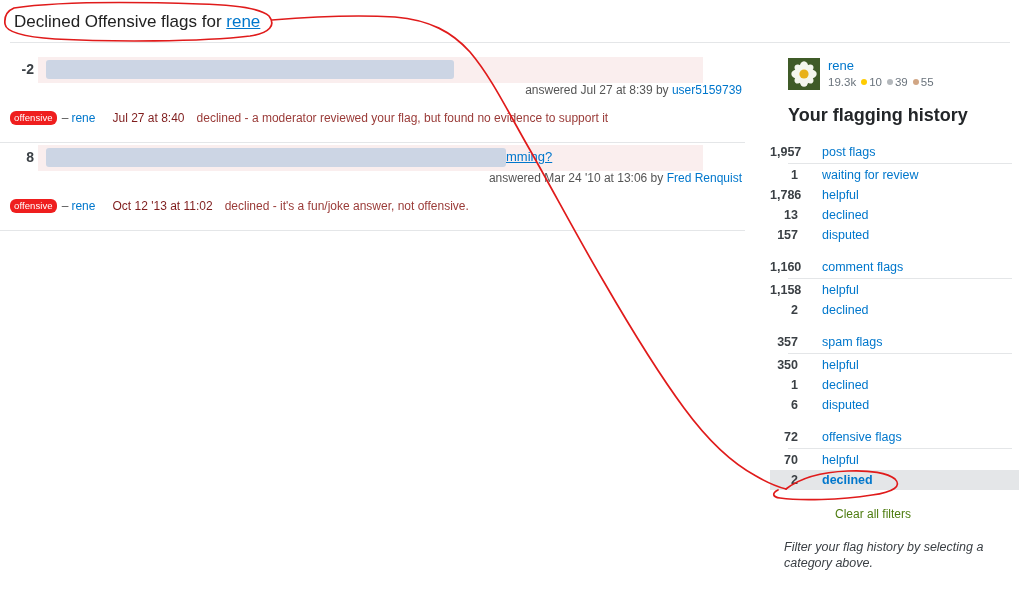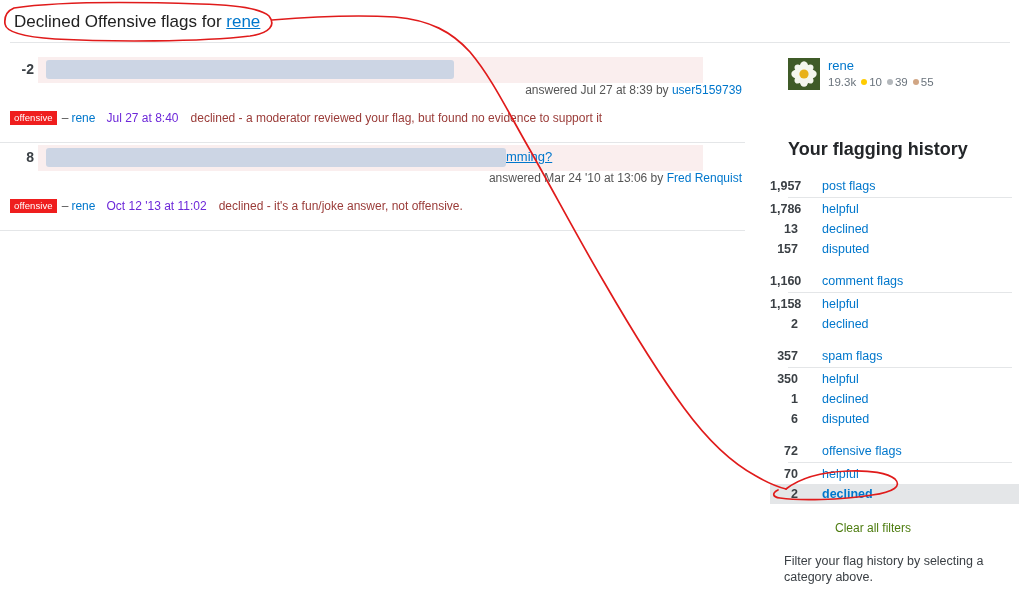--- a/index.html
+++ b/index.html
@@ -113,35 +113,35 @@
     font-size: 12px;
     white-space: nowrap;
   }
   .flag-badge {
     display: inline-block;
     background: #ef1e1e;
     color: #ffffff;
     font-size: 9.5px;
     line-height: 12px;
     padding: 1px 4px 1px 4px;
-    border-radius: 0;
+    border-radius: 6px;
     vertical-align: 1px;
     letter-spacing: 0.1px;
   }
   .flag-dash {
     color: #555555;
     margin: 0 3px 0 5px;
   }
   .flag-user {
     color: #0077cc;
     text-decoration: none;
   }
   .flag-date {
-    color: #6d28d9;
-    margin-left: 11px;
+    color: #7f1d1d;
+    margin-left: 17px;
   }
   .flag-reason {
     color: #9a3b38;
     margin-left: 12px;
   }
   .entry-rule {
     width: 745px;
     height: 1px;
     background: #e4e6e8;
     margin-top: 9px;
@@ -196,21 +196,21 @@
     border-radius: 50%;
     vertical-align: 1px;
     margin: 0 2px 0 5px;
   }
   .dot-gold { background: #ffcc01; }
   .dot-silver { background: #b4b8bc; }
   .dot-bronze { background: #d1a684; }
 
   .sidebar-heading {
     padding-left: 18px;
-    margin-top: 36px;
+    margin-top: 2px;
     font-size: 18px;
     font-weight: bold;
     color: #232629;
   }
 
   .stats {
     margin-top: 16px;
   }
   .stat-group {
     margin-bottom: 12px;
@@ -258,20 +258,21 @@
     color: #4d7c0f;
     text-decoration: none;
   }
   .filter-help {
     margin-top: 18px;
     padding-left: 14px;
     width: 222px;
     font-size: 12.5px;
     color: #3b4045;
     line-height: 16px;
+    font-style: italic;
   }
 
   
   .annotation {
     position: absolute;
     left: 0;
     top: 0;
     width: 1019px;
     height: 594px;
     pointer-events: none;
@@ -350,20 +351,23 @@
     <div class="sidebar-heading">Your flagging history</div>
 
     <div class="stats">
 
       <div class="stat-group">
         <div class="stat-row">
           <span class="stat-count">1,957</span><a class="stat-label" href="#">post flags</a>
         </div>
         <div class="group-rule"></div>
         <div class="stat-row">
+          <span class="stat-count">1</span><a class="stat-label" href="#">waiting for review</a>
+        </div>
+        <div class="stat-row">
           <span class="stat-count">1,786</span><a class="stat-label" href="#">helpful</a>
         </div>
         <div class="stat-row">
           <span class="stat-count">13</span><a class="stat-label" href="#">declined</a>
         </div>
         <div class="stat-row">
           <span class="stat-count">157</span><a class="stat-label" href="#">disputed</a>
         </div>
       </div>
 

